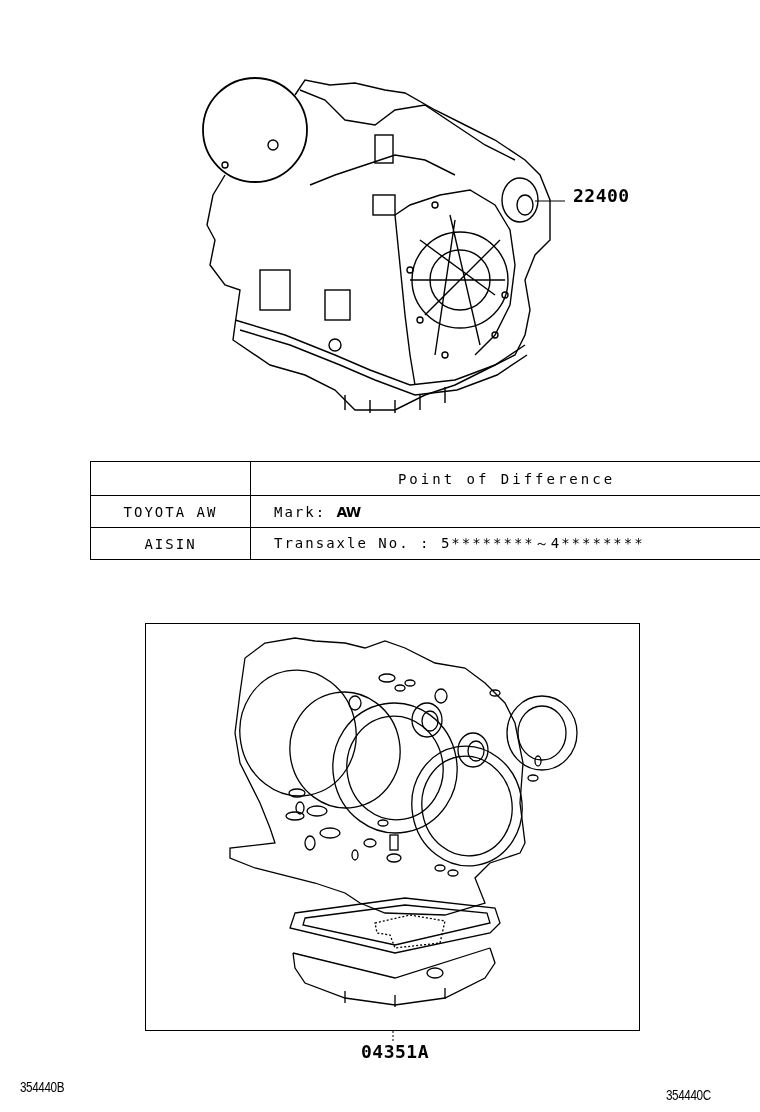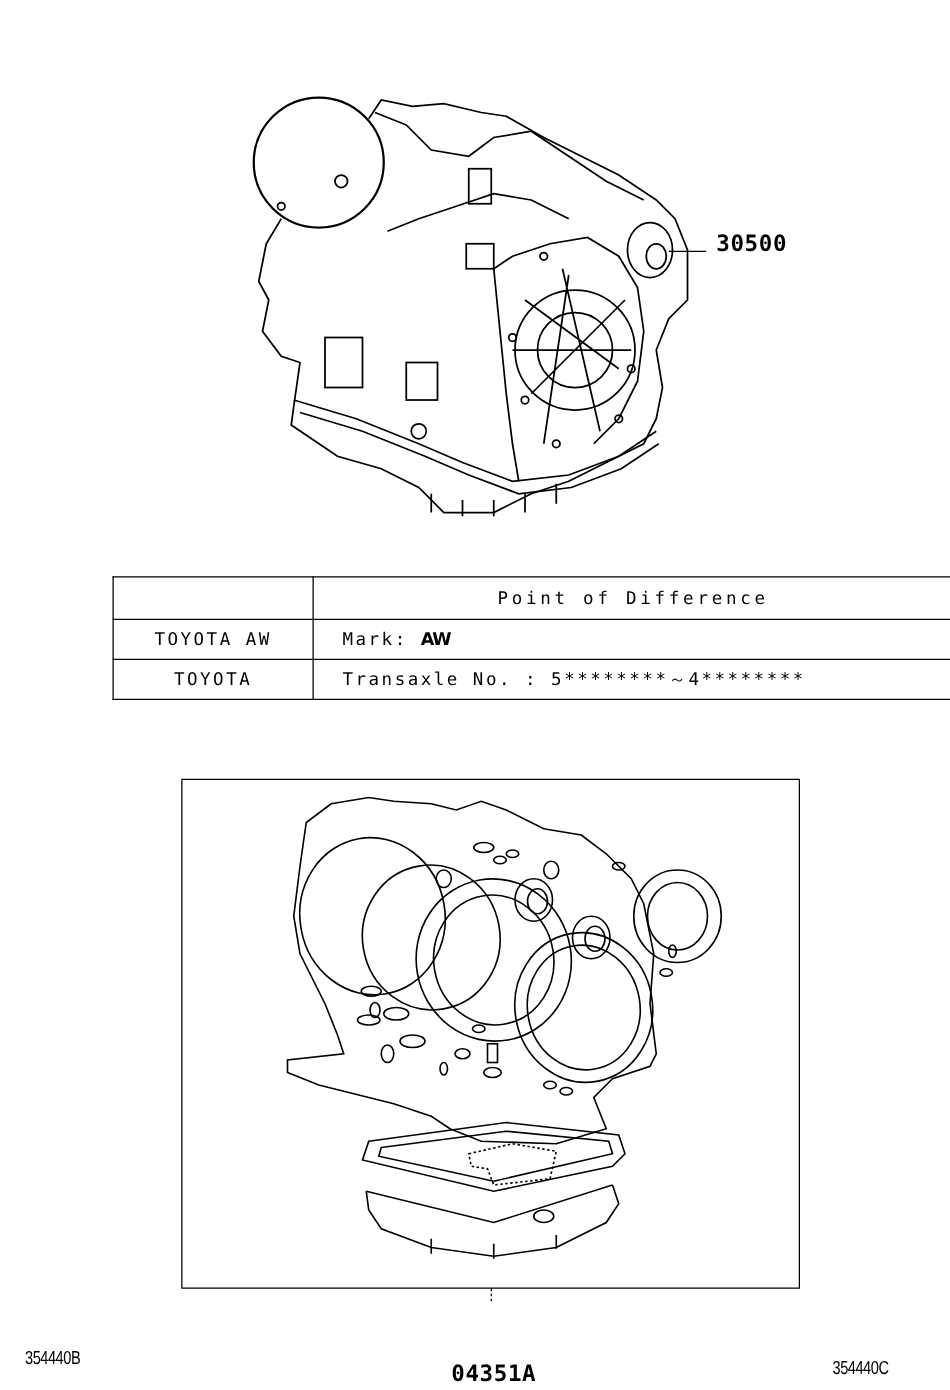--- a/index.html
+++ b/index.html
@@ -52,37 +52,37 @@
 
   <circle cx="240" cy="140" r="3"></circle>
     <circle cx="310" cy="230" r="3"></circle>
     <circle cx="250" cy="290" r="3"></circle>
   <circle cx="215" cy="205" r="3"></circle>
     <circle cx="300" cy="270" r="3"></circle>
     <circle cx="225" cy="255" r="3"></circle>
 
   <path d="M340 136 L378 136" stroke-width="1"></path>
 </svg>
-<div class="abs callout" style="left:573px;top:185px;">30500</div>
+<div class="abs callout" style="left:573px;top:185px;">22400</div>
 
 <table class="diff">
   <tbody>
       <tr>
     <td class="c1" style="height:33px;"></td>
     <td class="hdr">Point of Difference</td>
   </tr>
   <tr>
     <td class="c1">TOYOTA AW</td>
     <td class="c2">
       <span>Mark:</span>
       <span class="aw-mark">AW</span>
     </td>
   </tr>
   <tr>
-    <td class="c1">TOYOTA</td>
+    <td class="c1">AISIN</td>
     <td class="c2">
       <span>Transaxle No. :</span>
       <span>5********～4********</span>
     </td>
   </tr>
 </tbody>
   </table>
 
 <div class="kit-box"></div>
 <svg style="left:145px;top:623px" width="495" height="420" viewBox="0 0 495 420" fill="none" stroke="#000" stroke-width="1.3">
@@ -129,16 +129,16 @@
   <path d="M160 295 L260 282 L342 290 L345 300 L250 322 L158 302 Z"></path>
   <path d="M230 300 L265 292 L300 298 L295 320 L250 325 L245 312 L232 310 Z" stroke-dasharray="2 2"></path>
 
   <path d="M148 330 L150 345 L160 360 L200 375 L250 382 L300 375 L340 355 L350 340 L345 325"></path>
   <path d="M148 330 L250 355 L345 325"></path>
   <path d="M200 368 L200 380 M250 372 L250 384 M300 365 L300 376"></path>
   <ellipse cx="290" cy="350" rx="8" ry="5"></ellipse>
 
   <path d="M248 408 L248 420" stroke-dasharray="2 2" stroke-width="1"></path>
 </svg>
-<div class="abs callout" style="left:361px;top:1041px;margin-top:48px;">04351A</div>
+<div class="abs callout" style="left:361px;top:1041px;">04351A</div>
 
 <div class="abs ref" style="left:20px;top:1078px;">354440B</div>
 <div class="abs ref" style="left:666px;top:1086px;">354440C</div>
 
 </body></html>

